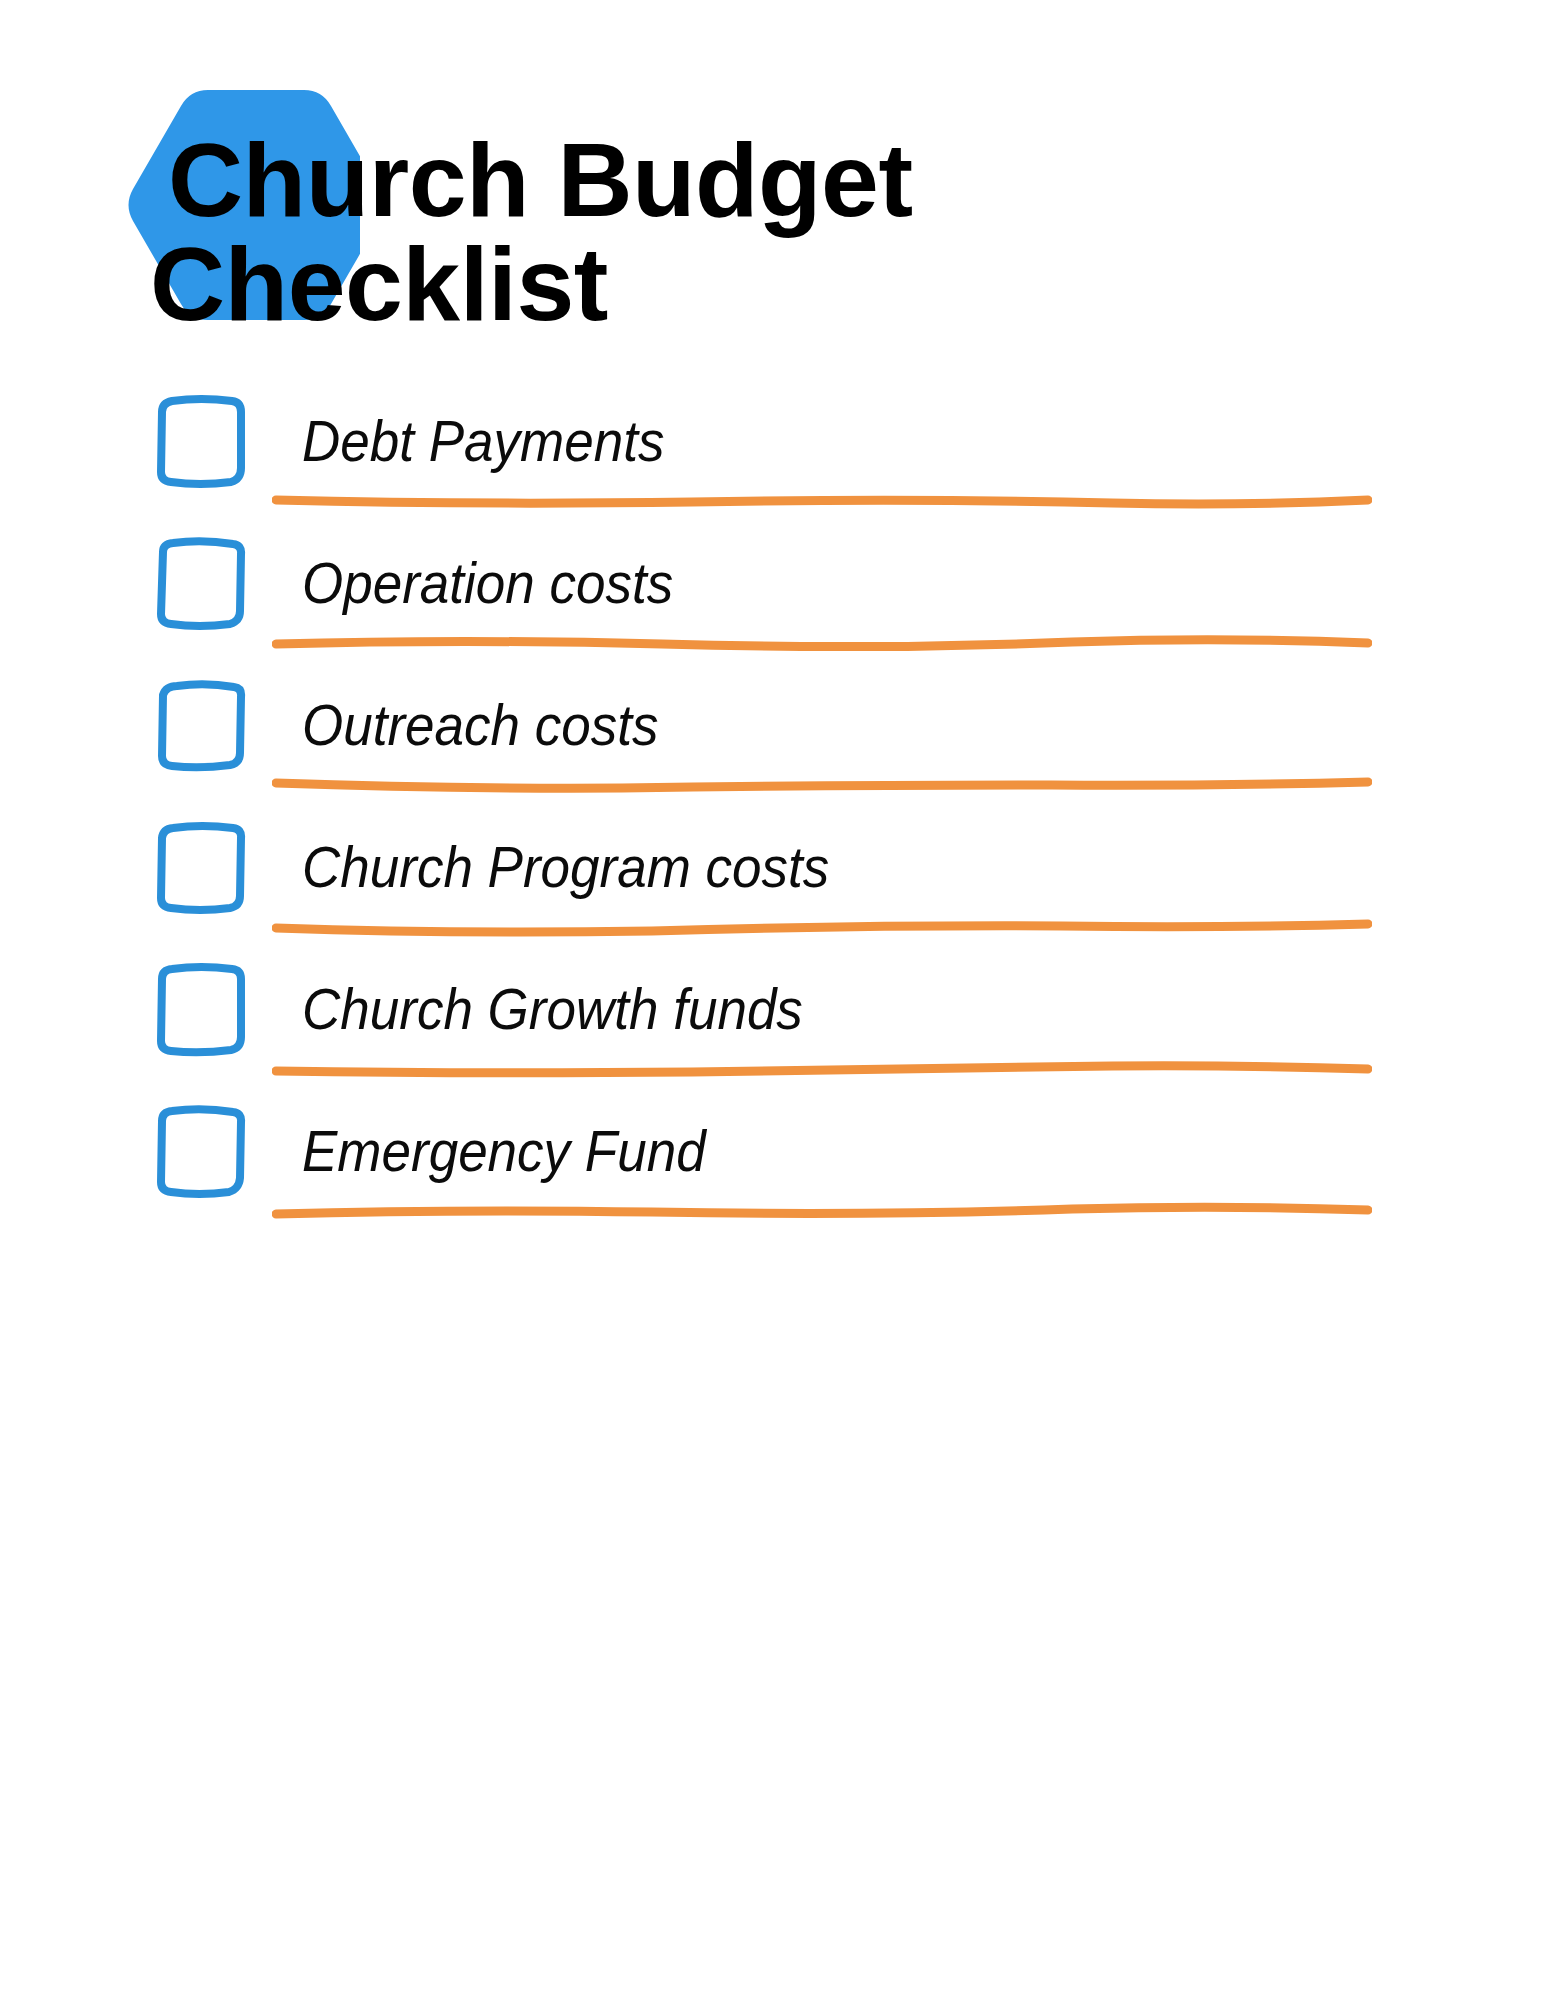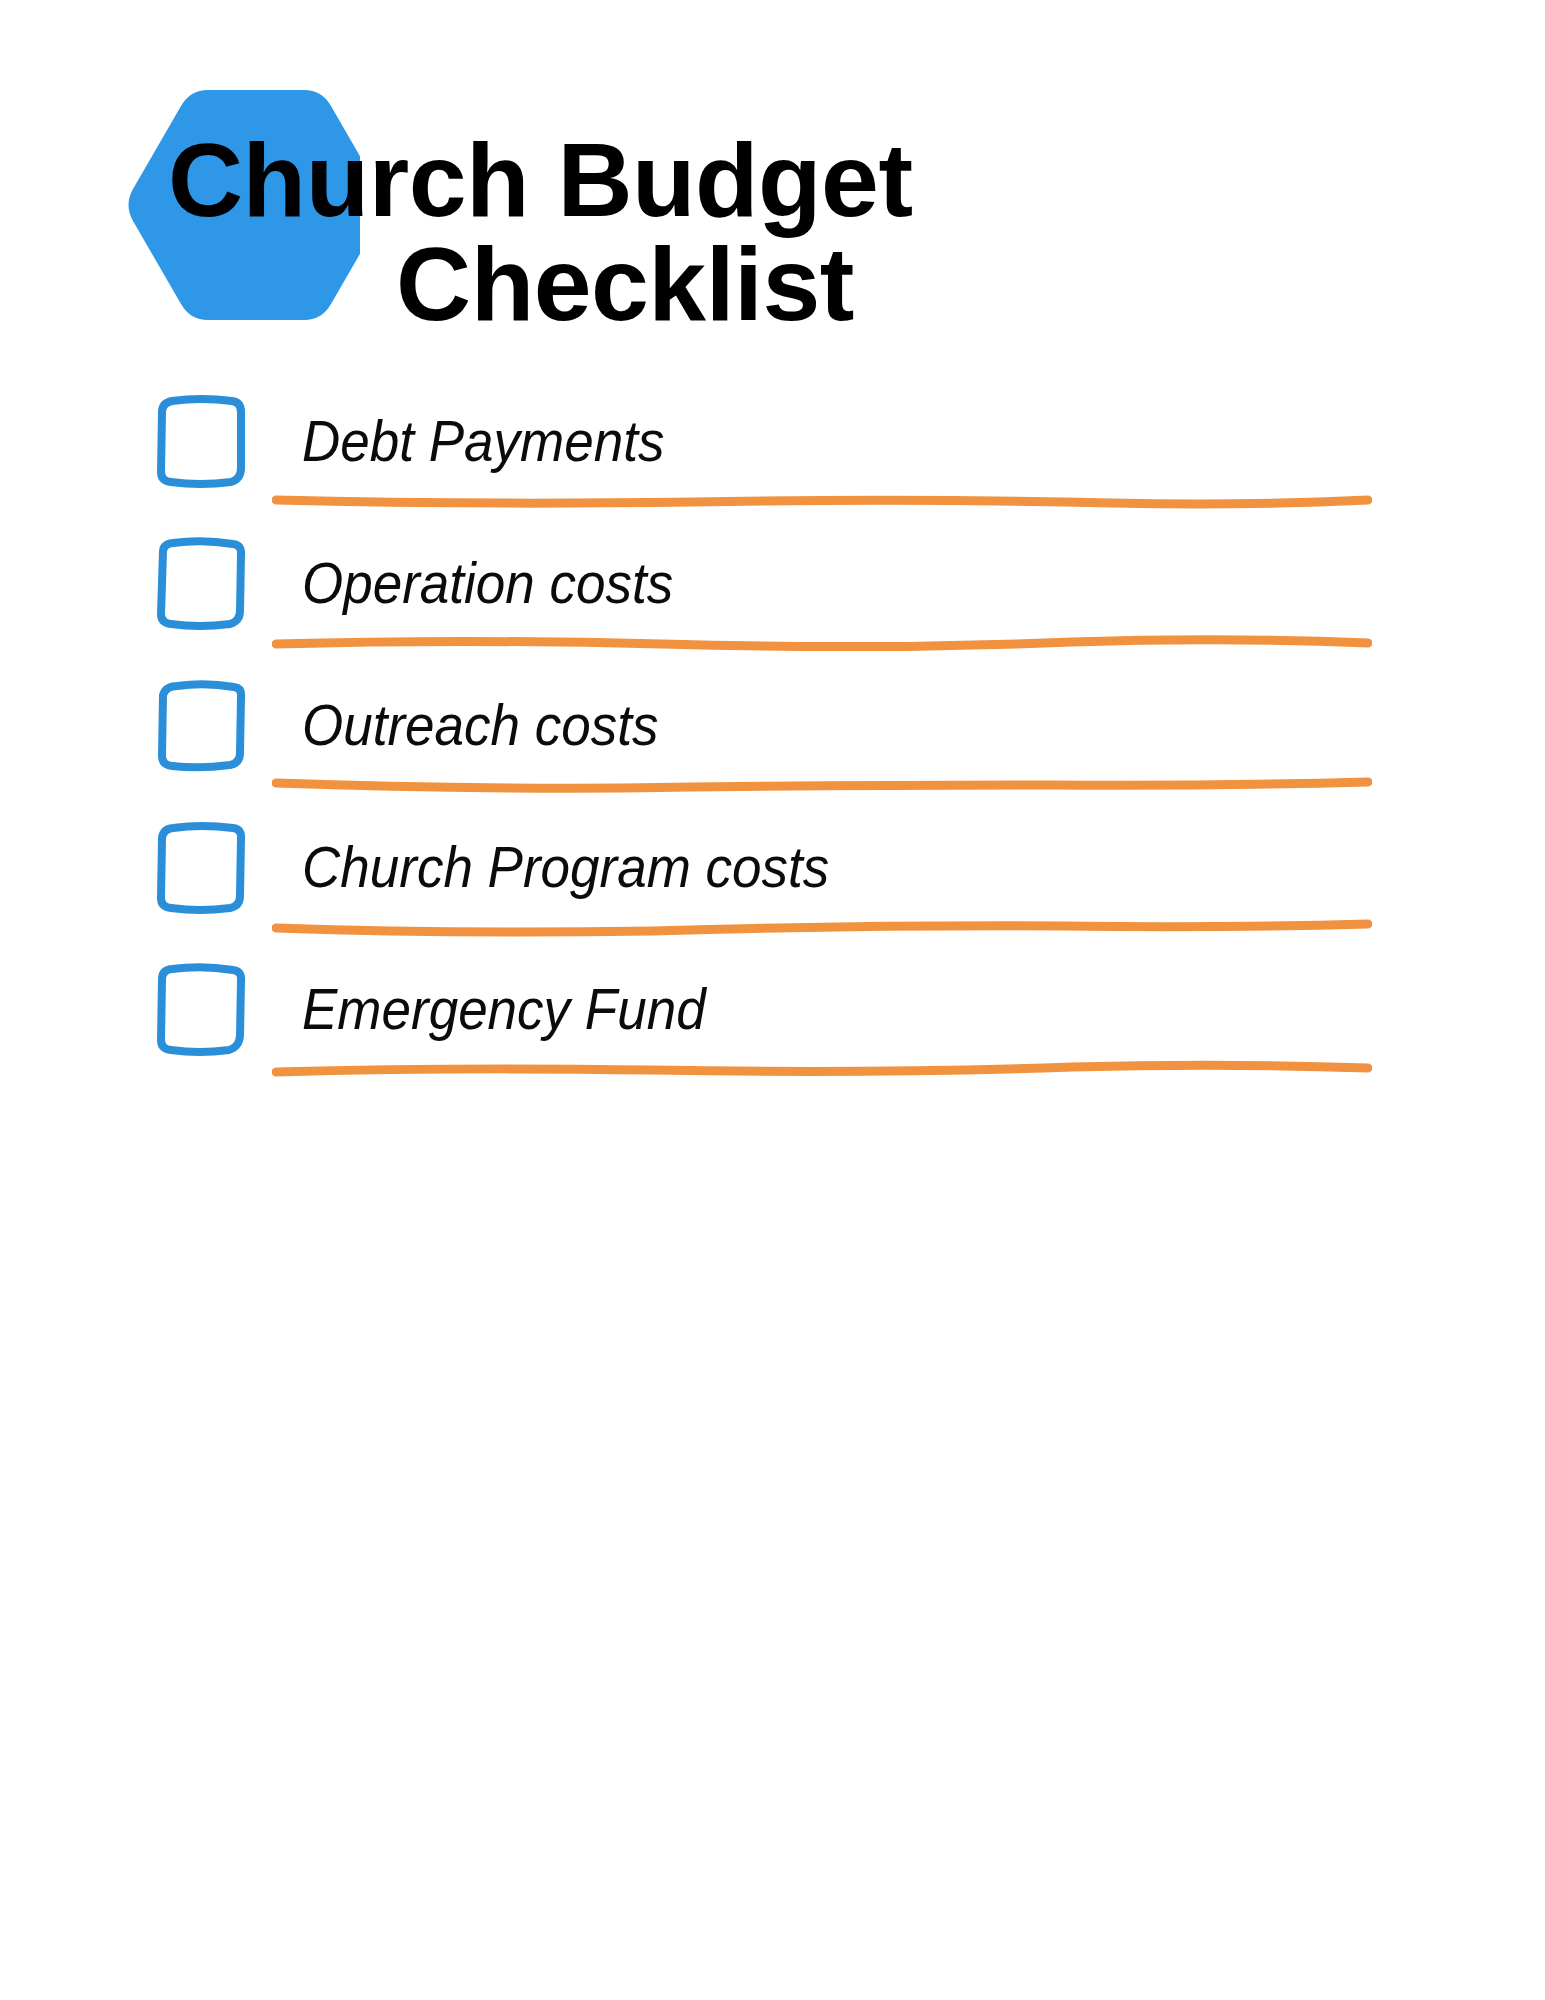--- a/index.html
+++ b/index.html
@@ -47,21 +47,21 @@
     letter-spacing: -0.5px;
     white-space: nowrap;
   }
   .title-line-1 {
     font-size: 104px;
     text-align: left;
     margin-left: 18px;
   }
   .title-line-2 {
     font-size: 104px;
-    text-align: center;
+    text-align: left;
     margin-top: 2px;
   }
 
   
   .checklist {
     position: absolute;
     left: 0;
     top: 380px;
     width: 1545px;
   }
@@ -180,20 +180,34 @@
       </svg>
     </span>
     <span class="row-label">Church Program costs</span>
     <span class="rule">
       <svg viewBox="0 0 1100 24" xmlns="http://www.w3.org/2000/svg" aria-hidden="true" preserveAspectRatio="none">
         <path d="M4 14 Q180 20 380 17 Q590 11 790 12 Q950 14 1096 10" fill="none" stroke="#F0923F" stroke-width="9" stroke-linecap="round"></path>
       </svg>
     </span>
   </div>
 
+  <div class="row">
+    <span class="checkbox">
+      <svg viewBox="0 0 104 96" xmlns="http://www.w3.org/2000/svg" aria-hidden="true">
+        <path d="M12 17 Q12 8 22 7 Q51 3 82 7 Q91 8 91 17 L91 75 Q91 86 81 88
+                 Q50 92 21 89 Q11 88 11 79 Z" fill="none" stroke="#2A8FD8" stroke-width="8" stroke-linecap="round" stroke-linejoin="round"></path>
+      </svg>
+    </span>
+    <span class="row-label">Church Growth funds</span>
+    <span class="rule">
+      <svg viewBox="0 0 1100 24" xmlns="http://www.w3.org/2000/svg" aria-hidden="true" preserveAspectRatio="none">
+        <path d="M4 15 Q200 18 420 16 Q640 12 840 10 Q970 9 1096 13" fill="none" stroke="#F0923F" stroke-width="9" stroke-linecap="round"></path>
+      </svg>
+    </span>
+  </div>
 
   <div class="row">
     <span class="checkbox">
       <svg viewBox="0 0 104 96" xmlns="http://www.w3.org/2000/svg" aria-hidden="true">
         <path d="M12 17 Q12 8 22 7 Q52 3 83 8 Q92 9 91 18 L90 74 Q89 85 79 88
                  Q49 92 21 88 Q11 87 11 78 Z" fill="none" stroke="#2A8FD8" stroke-width="8" stroke-linecap="round" stroke-linejoin="round"></path>
       </svg>
     </span>
     <span class="row-label">Emergency Fund</span>
     <span class="rule">

